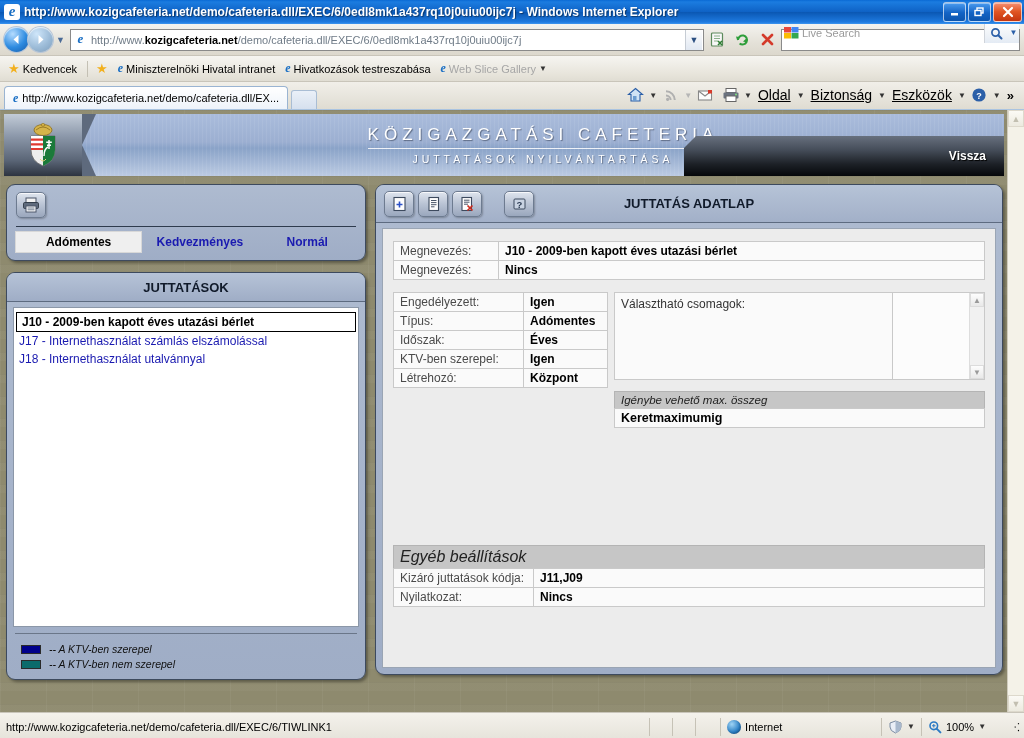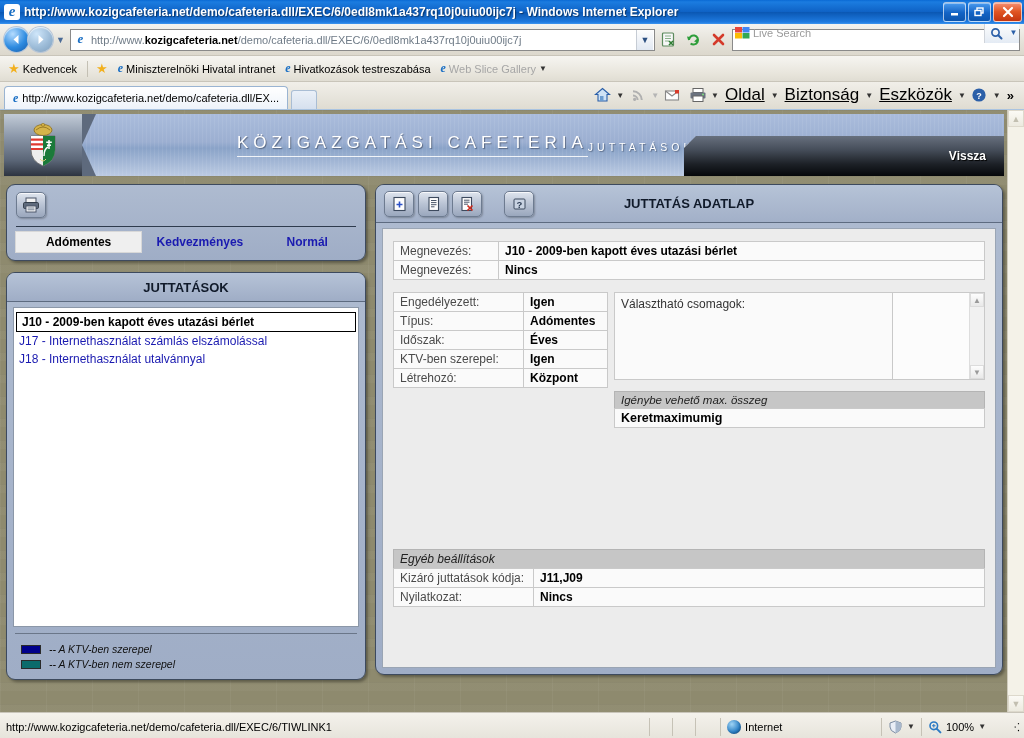--- a/index.html
+++ b/index.html
@@ -91,21 +91,21 @@
     background: linear-gradient(to bottom,#fdfdfd,#e1e8f2);
     color:#2b4f80; font-size:9px;
     border-left: 1px solid #c6ccd4;
   }
   .tbbtn {
     width: 23px; height: 23px; flex:0 0 auto;
     display:flex;align-items:center;justify-content:center;
     border:1px solid transparent; border-radius:3px;
   }
   .searchbox {
-    width: 288px; height: 22px; flex:0 0 auto;
+    width: 239px; height: 22px; flex:0 0 auto;
     background:#fff;border:1px solid #8a8a8a;
     display:flex;align-items:center;padding:0 0 13px 2px;
   }
   .searchbox .sflag { width:15px;height:14px;margin-right:3px;flex:0 0 auto;}
   .searchbox .sph { color:#9a9a9a; font-size:11px; flex:1 1 auto;}
   .searchbox .sgo {
     width:24px;height:20px;display:flex;align-items:center;justify-content:center;
     border-left:1px solid #d0d4da;color:#2b5fa8;font-size:12px;
     background: linear-gradient(to bottom,#fdfdfd,#e4ebf4);
   }
@@ -144,21 +144,21 @@
   }
   .newtab {
     width:26px;height:19px;margin-left:3px;
     background: linear-gradient(to bottom,#eaf0f8,#d6e0ee);
     border:1px solid #a9bdd4;border-bottom:none;border-radius:3px 3px 0 0;
   }
   .cmdbar {
     margin-left:auto; display:flex;align-items:center;gap:2px;
     height:28px; padding-right:2px;
   }
-  .cmdtext { font-size:17px; padding: 0 4px; white-space:nowrap;}
+  .cmdtext { font-size:14px; padding: 0 4px; white-space:nowrap;}
   .cmdtext u { text-decoration: underline;}
   .cmdcaret{font-size:8px;color:#333;}
 
   
   .viewport {
     position: relative;
     height: 602px;
     background: #8e8a6e;
     overflow: hidden;
     display: flex;
@@ -201,21 +201,21 @@
     position:relative;
   }
   .crest { width: 34px; height: 44px; }
   .banner-main {
     flex: 1 1 auto; position: relative;
     background: linear-gradient(to bottom,#a8bada 0%, #9db0d2 45%, #8ba4c9 55%, #b9c9e2 100%);
     background-image:
        repeating-linear-gradient(to right, rgba(255,255,255,.07) 0 1px, transparent 1px 4px),
        linear-gradient(to bottom,#aabcdc 0%, #9cafd1 45%, #8aa3c8 55%, #bccbe3 100%);
     clip-path: polygon(14px 0, 100% 0, 100% 100%, 14px 100%, 0 50%);
-    display:flex; flex-direction:row; align-items:center; justify-content:center;
+    display:flex; flex-direction:column; align-items:center; justify-content:center;
     overflow:hidden;
   }
   .banner-title {
     color:#fff; font-size: 17px; letter-spacing: 5px; font-weight:normal;
     text-shadow: 1px 1px 1px rgba(40,50,70,.55);
     padding: 0 0 3px 0;
     border-bottom: 1px solid rgba(255,255,255,.85);
   }
   .banner-sub {
     color:#fff; font-size: 10.5px; letter-spacing: 4px; margin-top:4px;
@@ -372,21 +372,21 @@
     padding: 2px 6px;
   }
   .maxval {
     background:#fafafa; border:1px solid #c9c9c9;
     font-size: 12.5px; font-weight:bold; color:#000;
     padding: 2px 6px;
   }
   .other-sec { position:absolute; left: 10px; right: 10px; bottom: 60px;}
   .sechead {
     background:#c6c6c6; border:1px solid #b4b4b4; border-bottom:none;
-    font-size: 12px; font-style: italic; color:#222;
+    font-size: 16px; font-style: italic; color:#222;
     padding: 2px 6px;
   }
   table.grid3 td.lbl { width: 140px;}
 
   
   .statusbar {
     height: 28px;
     background: linear-gradient(to bottom,#f4f2ec,#e6e3da);
     border-top: 1px solid #c9c5ba;
     display:flex; align-items:center;

